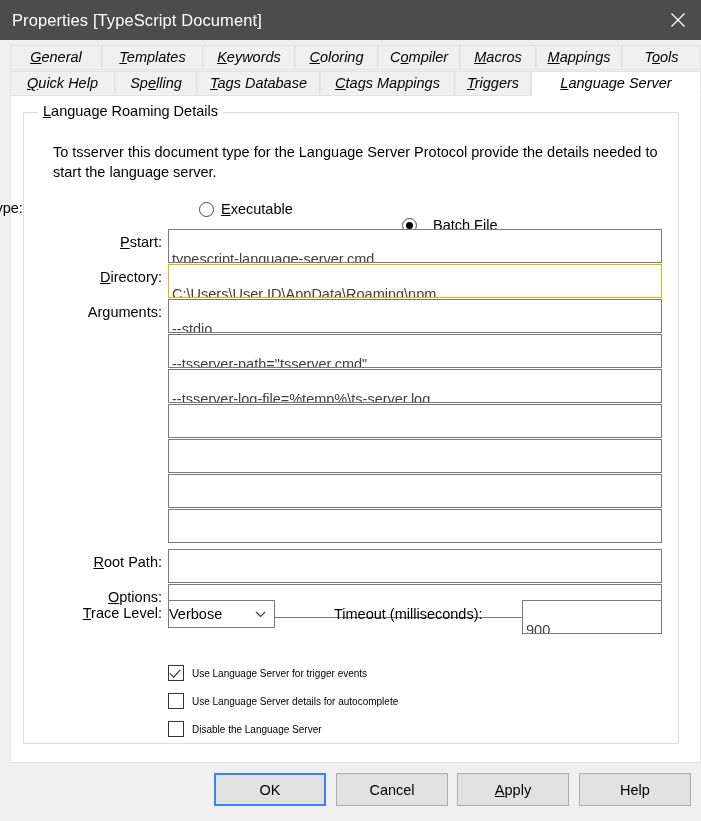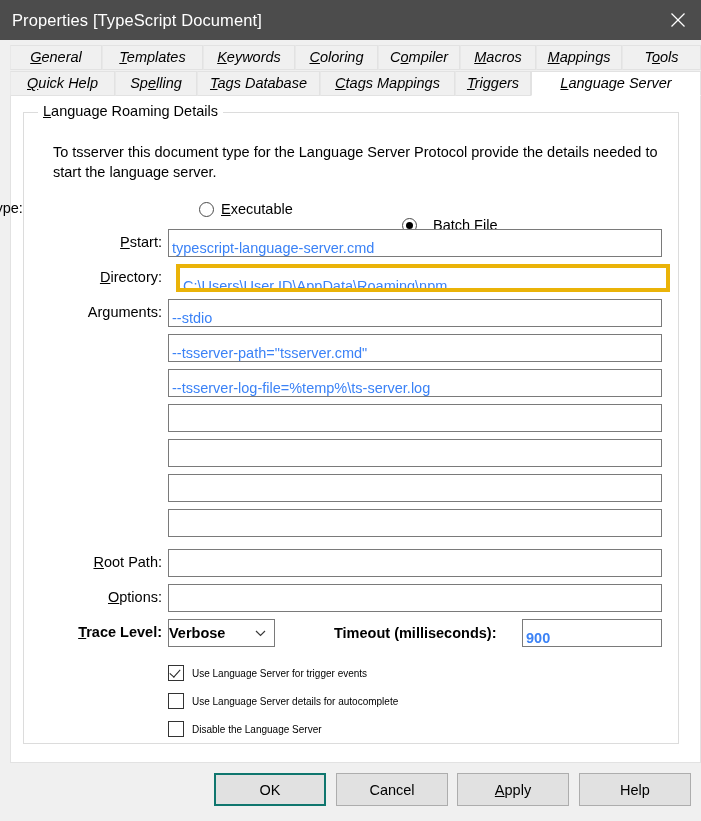--- a/index.html
+++ b/index.html
@@ -163,29 +163,28 @@
   .lbl u { text-decoration: underline; }
 
   .tbox {
     position: absolute;
     box-sizing: border-box;
     background: #ffffff;
     border: 1px solid #7a7a7a;
     height: 28px;
     font-size: 14.5px;
     line-height: 26px;
-    padding: 5px 3px;
-    color: #3b82f6;
+    padding: 16px 3px;
+    color: #404040;
     white-space: nowrap;
     overflow: hidden;
     font-family: "Liberation Sans", sans-serif;
   }
   .tbox.focused {
-    border: 4px solid #eab308;
-    margin-left: 8px;
+    border: 1px solid #eab308;
   }
 
   
   .radio-wrap {
     position: absolute;
     display: flex;
     align-items: center;
     height: 22px;
     white-space: nowrap;
   }
@@ -277,21 +276,21 @@
     border: 1px solid #adadad;
     box-sizing: border-box;
     display: flex;
     align-items: center;
     justify-content: center;
     font-size: 14.5px;
     color: #000;
     font-family: "Liberation Sans", sans-serif;
   }
   .btn.default {
-    border: 2px solid #0f766e;
+    border: 2px solid #3b82f6;
     background: #e1e1e1;
   }
   .btn u { text-decoration: underline; }
 </style>
 </head>
 <body>
 
 <div class="window">
 
   <div class="titlebar">
@@ -414,21 +413,21 @@
           <div class="row" style="top:436px;">
             <div class="lbl"><u>R</u><span>oot Path:</span></div>
             <div class="tbox" style="left:144px; width:494px; top:0;"></div>
           </div>
 
           <div class="row" style="top:471px;">
             <div class="lbl"><u>O</u><span>ptions:</span></div>
             <div class="tbox" style="left:144px; width:494px; top:0;"></div>
           </div>
 
-          <div class="row" style="top:506px;font-weight:bold;">
+          <div class="row" style="top:487px;">
             <div class="lbl"><u>T</u><span>race Level:</span></div>
             <div class="combo" style="left:144px; width:107px; top:0;">
               <span>Verbose</span>
               <span class="combo-arrow">
                 <svg width="11" height="7" viewBox="0 0 11 7" aria-hidden="true">
                   <polyline points="1,1 5.5,5.5 10,1" fill="none" stroke="#3a3a3a" stroke-width="1.2"></polyline>
                 </svg>
               </span>
             </div>
             <div style="position:absolute; left:310px; top:0; line-height:28px; font-size:14.5px; white-space:nowrap;">Timeout (milliseconds):</div>

